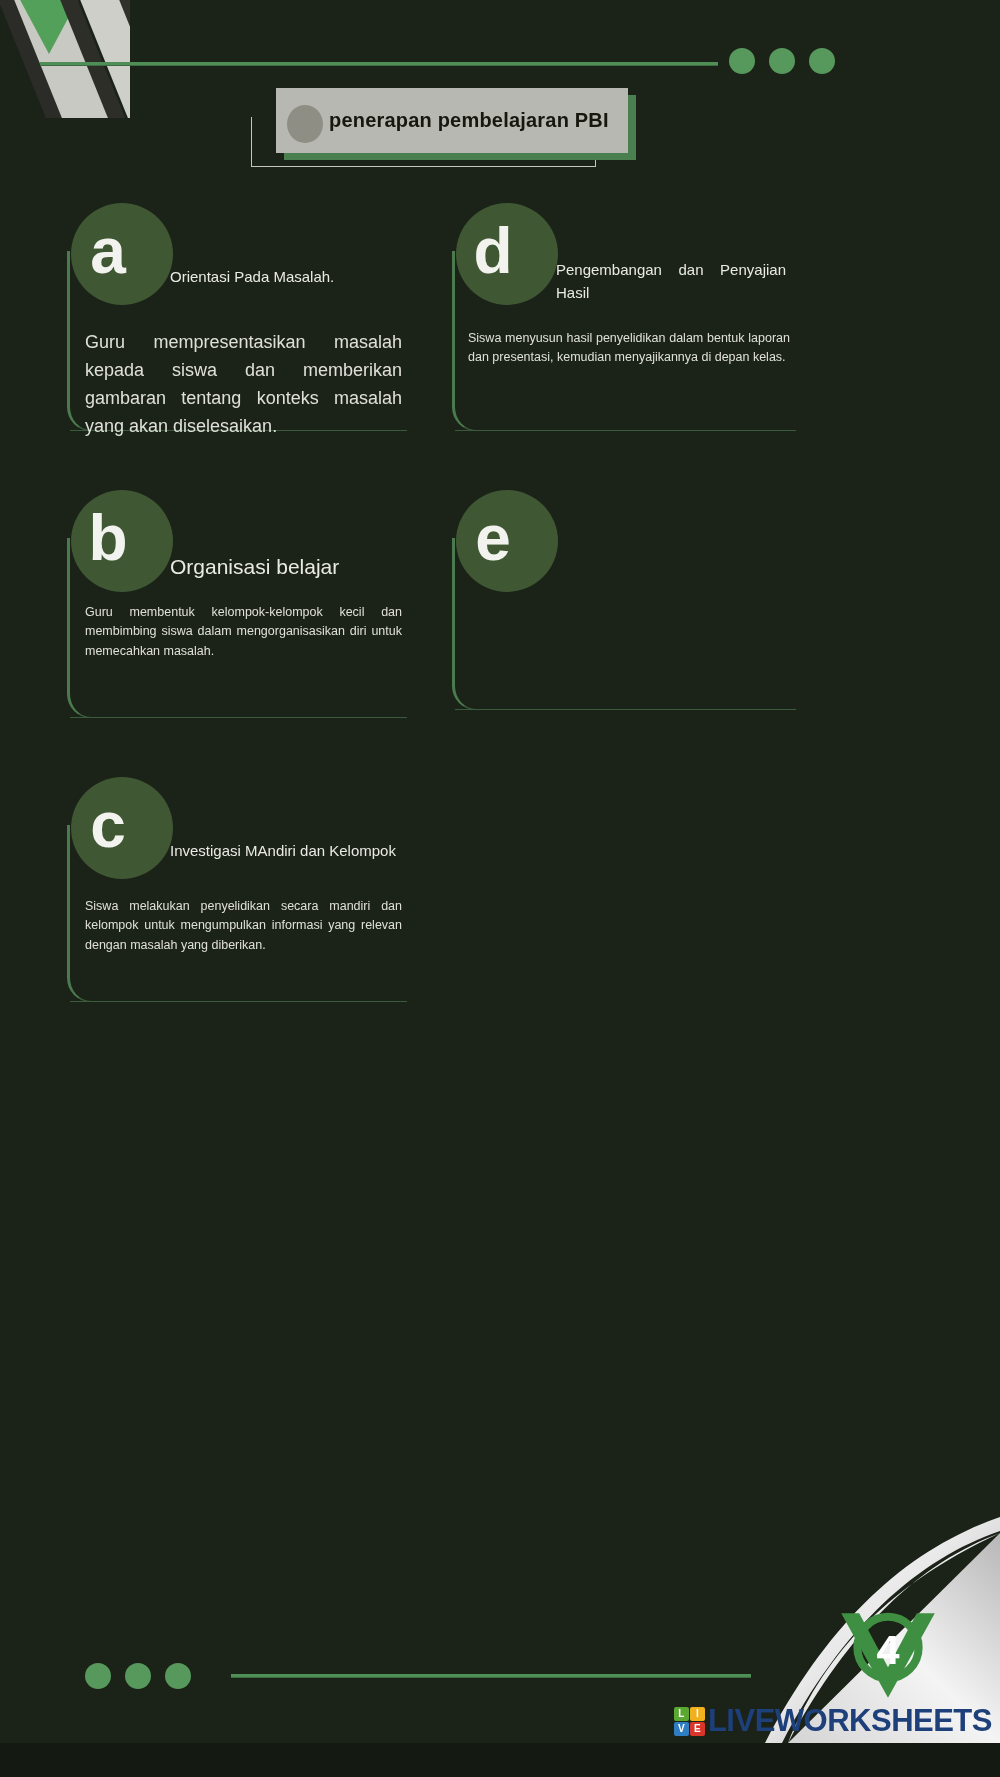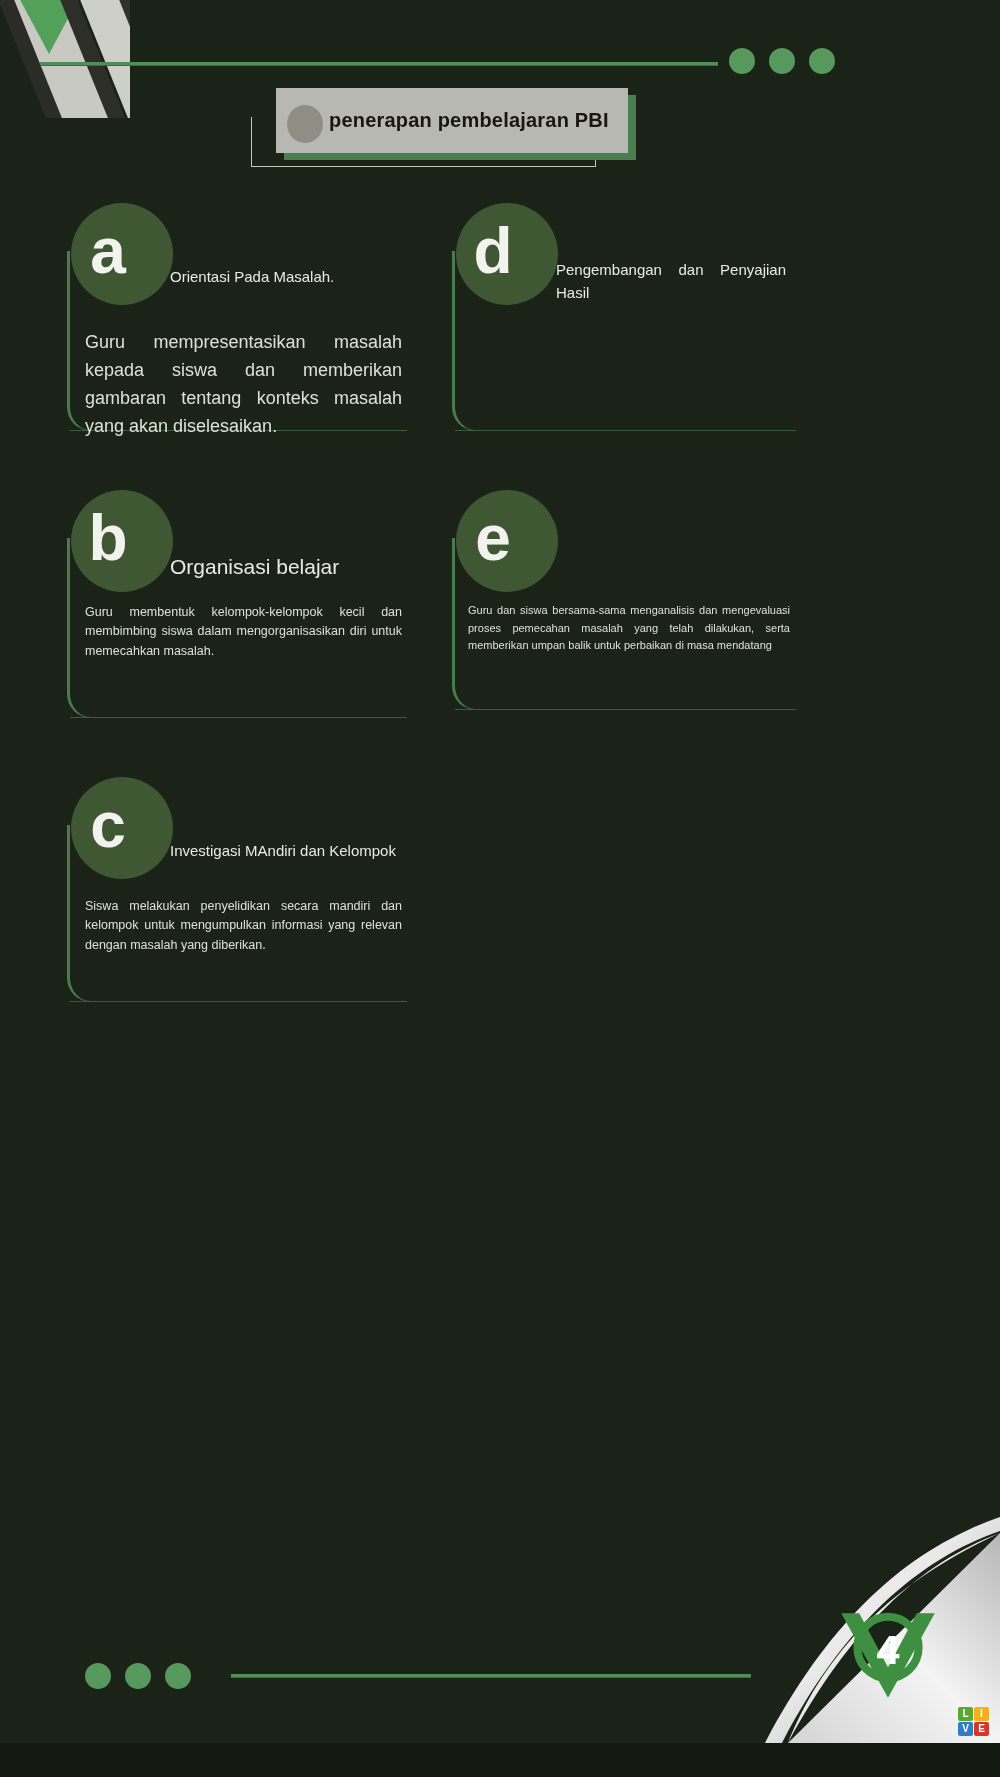--- a/index.html
+++ b/index.html
@@ -308,37 +308,37 @@
     <div class="card-title">Orientasi Pada Masalah.</div>
     <div class="card-body">Guru mempresentasikan masalah kepada siswa dan memberikan gambaran tentang konteks masalah yang akan diselesaikan.</div>
   </div>
 
   <div class="card card-d">
     <div class="card-frame"></div>
     <div class="badge">
       <span class="badge-letter">d</span>
     </div>
     <div class="card-title">Pengembangan dan Penyajian Hasil</div>
+    <div class="card-body">Siswa menyusun hasil penyelidikan dalam bentuk laporan dan presentasi, kemudian menyajikannya di depan kelas.</div>
   </div>
 
   <div class="card card-b">
     <div class="card-frame"></div>
     <div class="badge">
       <span class="badge-letter">b</span>
     </div>
     <div class="card-title">Organisasi belajar</div>
     <div class="card-body">Guru membentuk kelompok-kelompok kecil dan membimbing siswa dalam mengorganisasikan diri untuk memecahkan masalah.</div>
   </div>
 
   <div class="card card-e">
     <div class="card-frame"></div>
     <div class="badge">
       <span class="badge-letter">e</span>
     </div>
-    <div class="card-body">Guru dan siswa bersama-sama menganalisis dan mengevaluasi proses pemecahan masalah yang telah dilakukan, serta memberikan umpan balik untuk perbaikan di masa mendatang</div>
   </div>
 
   <div class="card card-c">
     <div class="card-frame"></div>
     <div class="badge">
       <span class="badge-letter">c</span>
     </div>
     <div class="card-title">Investigasi MAndiri dan Kelompok</div>
     <div class="card-body">Siswa melakukan penyelidikan secara mandiri dan kelompok untuk mengumpulkan informasi yang relevan dengan masalah yang diberikan.</div>
   </div>
@@ -372,15 +372,16 @@
     <text x="60" y="74" text-anchor="middle" font-family="Liberation Sans, sans-serif" font-size="46" font-weight="bold" fill="#ffffff">4</text>
   </svg>
 
   <div class="wm-text">
     <div class="wm-tiles">
       <span class="wm-tile" style="background: rgb(90, 168, 50);">L</span>
       <span class="wm-tile" style="background: rgb(242, 176, 30);">I</span>
       <span class="wm-tile" style="background: rgb(47, 126, 196);">V</span>
       <span class="wm-tile" style="background: rgb(217, 53, 43);">E</span>
     </div>
+    <span class="wm-word">LIVEWORKSHEETS</span>
   </div>
 
 </div>
 
 </body></html>

